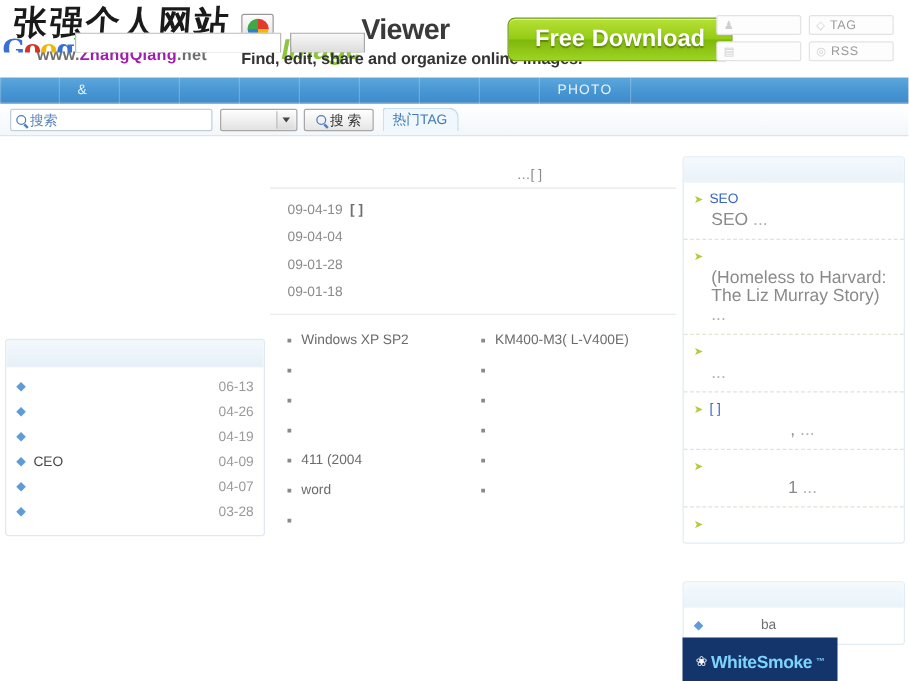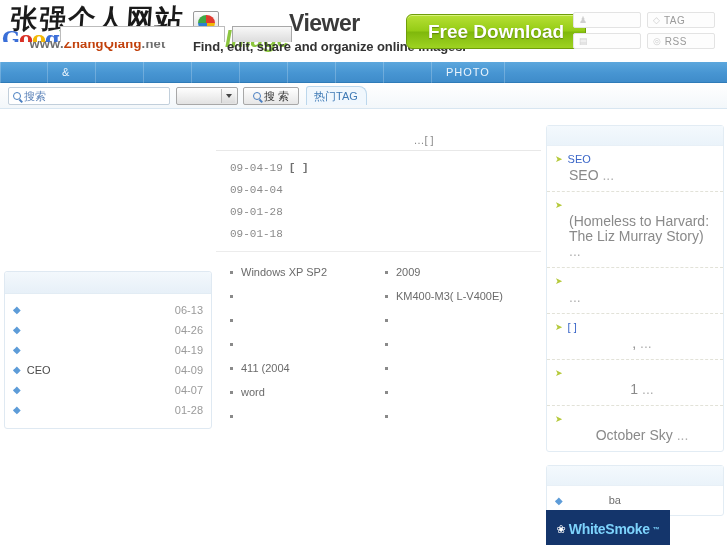--- a/index.html
+++ b/index.html
@@ -37,21 +37,21 @@
     transform: skewX(-4deg);
   }
   .logo-url {
     font-family: "Liberation Sans", sans-serif;
     font-size: 13px;
     font-weight: bold;
     line-height: 16px;
     letter-spacing: 0.2px;
   }
   .logo-url .w { color: #6e6e6e; }
-  .logo-url .b { color: #c2410c; text-align: center; }
+  .logo-url .b { color: #a21caf; text-align: center; }
   .logo-url .n { color: #6e6e6e; }
 
   .ad-banner {
     position: absolute; left: 193px; top: 8px;
     width: 360px; height: 46px;
   }
   .ad-iv-row { display: flex; align-items: center; height: 30px; }
   .ad-iv-icon {
     width: 26px; height: 24px;
     background: linear-gradient(#fdfdfd,#dcdcdc);
@@ -272,21 +272,21 @@
 
   
   .mid-head {
     height: 26px;
     display: flex; align-items: flex-end; justify-content: center;
     border-bottom: 1px solid #e8e8e8;
     padding-bottom: 4px;
   }
   .mid-head .label { color: #8a8a8a; font-size: 11px; margin-left: 90px; }
   .date-list { padding: 6px 0 6px 14px; border-bottom: 1px solid #ececec; }
-  .date-item { height: 22px; display: flex; align-items: center; font-size: 11px; color: #8a8a8a; gap: 6px; font-family: Liberation Mono, monospace; }
+  .date-item { height: 22px; display: flex; align-items: center; font-size: 11px; color: #8a8a8a; gap: 6px; }
   .date-item .d { color: #8a8a8a; }
   .date-item .t { color: #6f6f6f; font-weight: bold; }
 
   .two-col {
     display: flex;
     padding: 8px 0 0 14px;
   }
   .bcol { width: 155px; }
   .bullet-item {
     height: 24px; display: flex; align-items: center;
@@ -443,21 +443,21 @@
             <span class="date">04-09</span>
           </div>
           <div class="lnk-row">
             <span class="bullet">◆</span>
             <span class="title"></span>
             <span class="date">04-07</span>
           </div>
           <div class="lnk-row">
             <span class="bullet">◆</span>
             <span class="title"></span>
-            <span class="date">01-28</span>
+            <span class="date">03-28</span>
           </div>
         </div>
       </div>
     </div>
 
     <div class="col-mid">
       <div class="mid-head">
         <span class="label">…[  ]</span>
       </div>
       <div class="date-list">
@@ -505,24 +505,20 @@
               <span>word</span>
             </div>
           <div class="bullet-item">
               <span class="sq"></span>
               <span></span>
             </div>
         </div>
         <div class="bcol">
           <div class="bullet-item">
               <span class="sq"></span>
-              <span>2009</span>
-            </div>
-          <div class="bullet-item">
-              <span class="sq"></span>
               <span>KM400-M3(  L-V400E)</span>
             </div>
           <div class="bullet-item">
               <span class="sq"></span>
               <span></span>
             </div>
           <div class="bullet-item">
               <span class="sq"></span>
               <span></span>
             </div>
@@ -598,24 +594,20 @@
           <div class="r-excerpt" style="text-align:center">
             <span>1</span>
             <span class="el">...</span>
           </div>
         </div>
 
         <div class="r-item">
           <div class="r-title">
             <span class="r-arrow">➤</span>
             <span class="r-link"></span>
-          </div>
-          <div class="r-excerpt" style="text-align:center">
-            <span>October Sky</span>
-            <span class="el">...</span>
           </div>
         </div>
       </div>
 
       <div class="r-panel2">
         <div class="r-head"></div>
         <div style="padding:5px 0 6px 0;">
           <div class="r-list-row">
             <span class="bullet">◆</span>
             <span class="t" style="margin-left:40px;">ba</span>

